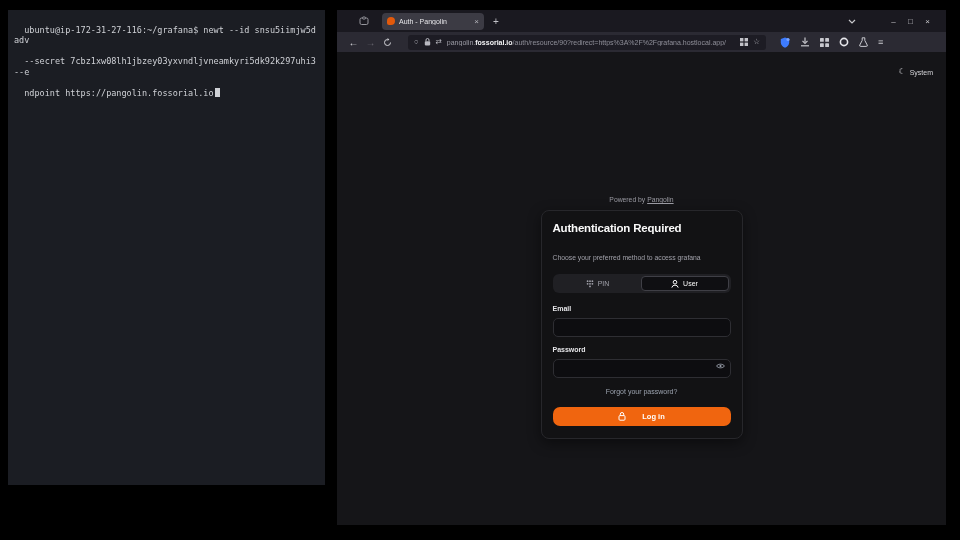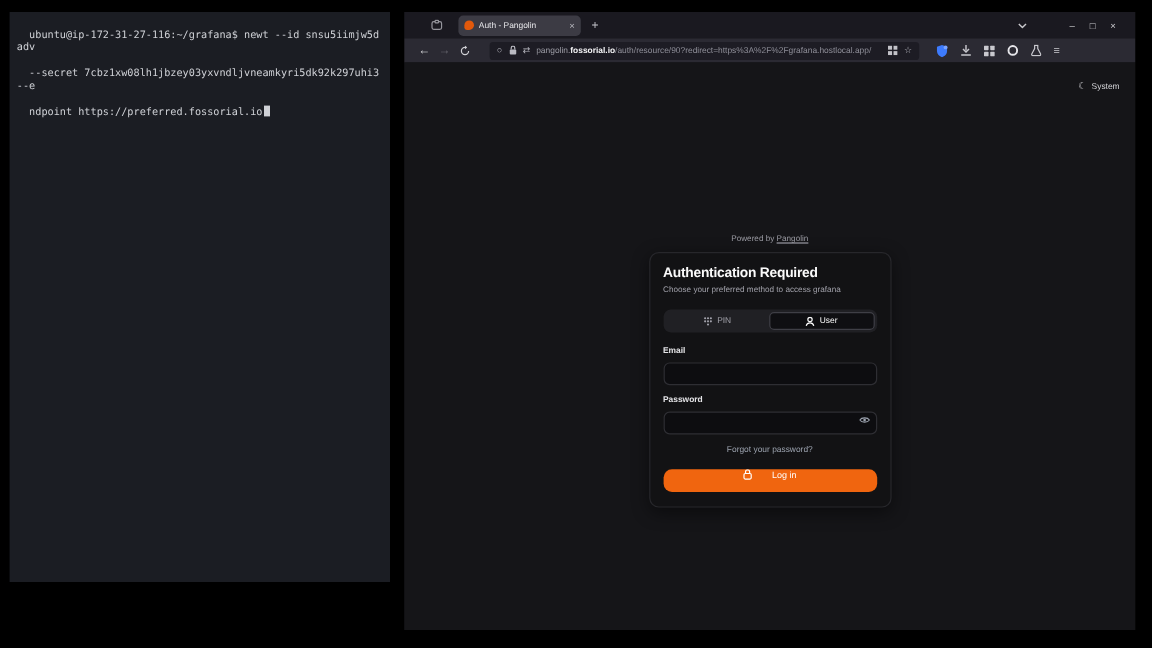--- a/index.html
+++ b/index.html
@@ -67,54 +67,54 @@
   .auth-col { position:absolute; left:50%; top:144px; transform:translateX(-50%);
               width:202px; }
   .powered { text-align:center; font-size:6.8px; color:#9a9aa2;
              margin-bottom:7px; }
   .powered a { color:#9a9aa2; text-decoration:underline; }
 
   .card { width:202px; background:#121214; border:1px solid #27272b;
           border-radius:8px; padding:11px 11px 12px;
           box-shadow:0 4px 14px rgba(0,0,0,.45); }
   .card-title { font-size:11.5px; font-weight:bold; color:#fafafa;
-                letter-spacing:-.2px; margin-bottom:4px; }
+                letter-spacing:-.2px; margin-bottom:20px; }
   .card-sub { font-size:6.8px; color:#a1a1aa; margin-bottom:13px; }
 
   .tabstrip { height:19px; background:#202024; border-radius:6px;
               display:flex; padding:2px; margin-bottom:12px; }
   .mtab { flex:1; display:flex; align-items:center; justify-content:center;
           gap:4px; font-size:7px; color:#a1a1aa; border-radius:4px; }
   .mtab.active { background:#0f0f12; border:1px solid #3f3f46; color:#fafafa; }
 
   .field-label { font-size:7px; font-weight:bold; color:#e4e4e7;
                  margin-bottom:4px; }
   .input-wrap { position:relative; margin-bottom:9px; }
   .tinput { width:100%; height:19px; background:#0d0d10;
             border:1px solid #2e2e33; border-radius:5px; color:#e4e4e7;
             font-size:7px; padding:0 6px; outline:none;
             font-family:"Liberation Sans", sans-serif; }
   .eye { position:absolute; right:6px; top:5px; }
 
   .forgot { text-align:center; font-size:7px; color:#9ca3af;
             margin:10px 0 12px; }
   .login-btn { width:100%; height:19px; background:#f0650f; border:none;
-               border-radius:7px; color:#fff; font-size:7.5px; font-weight:normal;
-               display:flex; justify-content:center;
+               border-radius:7px; color:#fff; font-size:7.5px; font-weight:bold;
+               display:flex; align-items:center; justify-content:center;
                gap:16px; font-family:"Liberation Sans", sans-serif; }
 
   svg { display:block; }
 </style>
 </head>
 <body>
 
 <div class="terminal">
   <span>ubuntu@ip-172-31-27-116:~/grafana$ newt --id snsu5iimjw5dadv</span><br>
   <span>--secret 7cbz1xw08lh1jbzey03yxvndljvneamkyri5dk92k297uhi3 --e</span><br>
-  <span>ndpoint https://preferred.fossorial.io</span><span class="cursor"></span>
+  <span>ndpoint https://pangolin.fossorial.io</span><span class="cursor"></span>
 </div>
 
 <div class="browser">
 
   <div class="tabbar">
     <span class="ffview">
       <svg width="10" height="10" viewBox="0 0 10 10">
           <rect x="1" y="2" width="8" height="6.5" rx="1.5" fill="none" stroke="#b6b6bd" stroke-width="1"></rect>
           <rect x="3.6" y="1" width="2.8" height="2" rx="0.5" fill="#1a1920" stroke="#b6b6bd" stroke-width="1"></rect>
         </svg>

